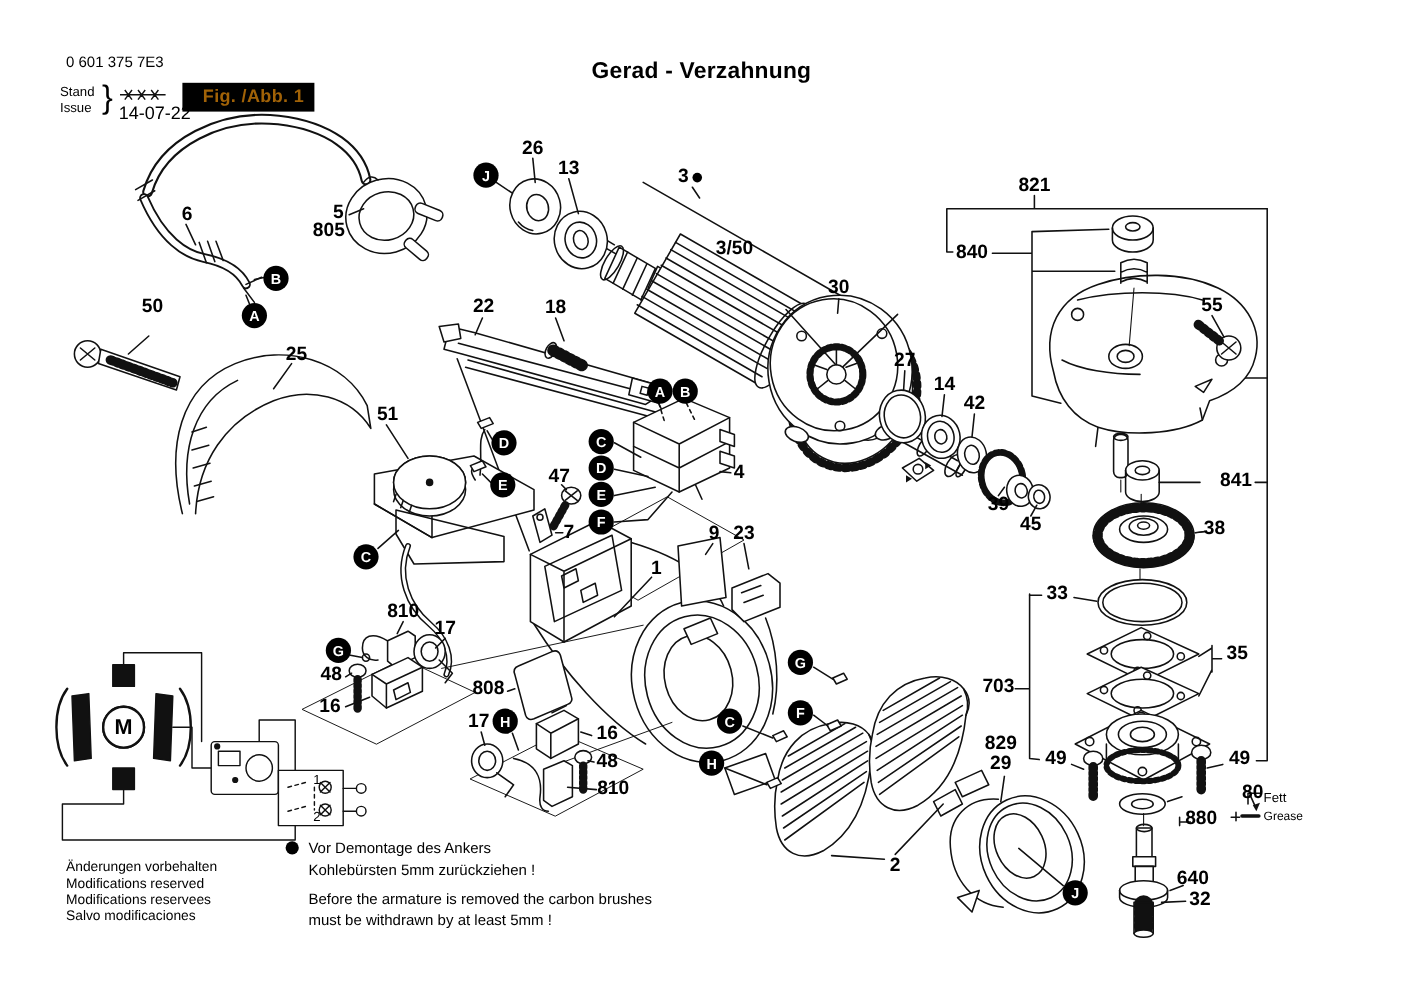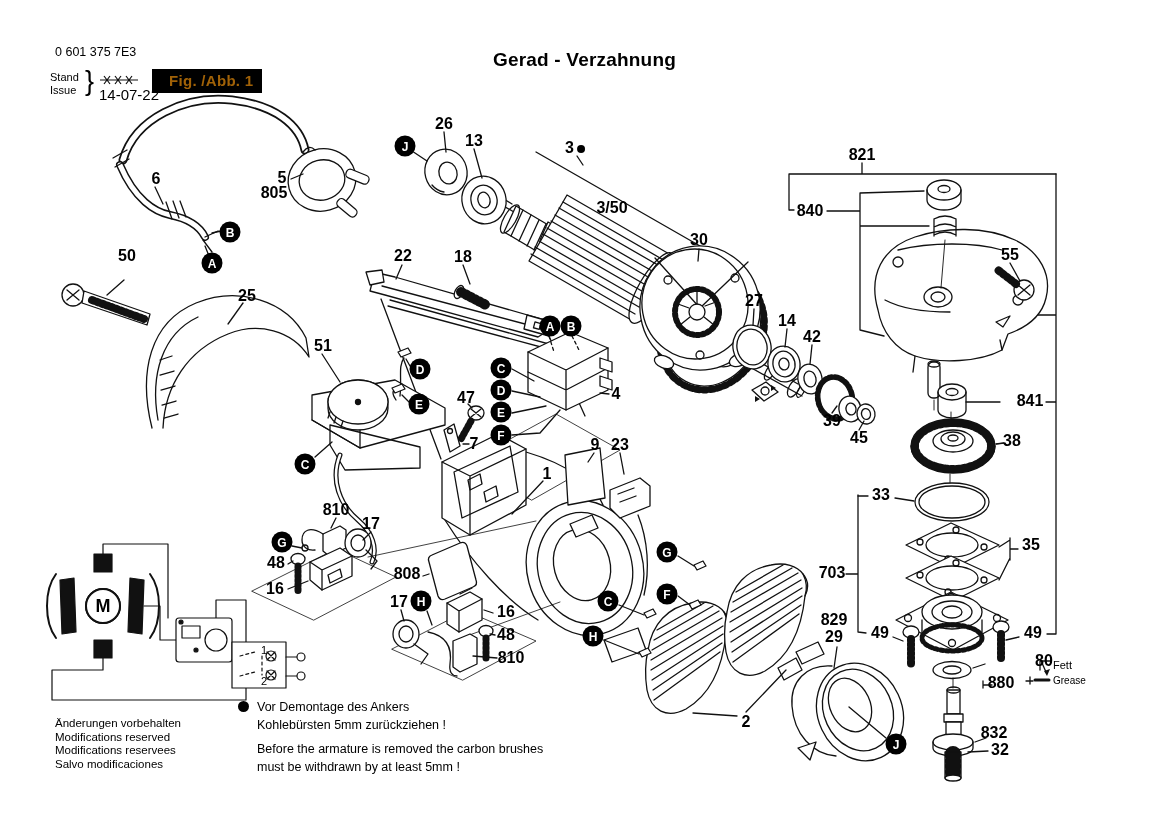--- a/index.html
+++ b/index.html
@@ -434,21 +434,21 @@
       <div class="callout" style="left: 620px; top: 445px;">23</div>
       <div class="callout" style="left: 881px; top: 495px;">33</div>
       <div class="callout" style="left: 1031px; top: 545px;">35</div>
       <div class="callout" style="left: 832px; top: 573px;">703</div>
       <div class="callout" style="left: 834px; top: 620px;">829</div>
       <div class="callout" style="left: 834px; top: 637px;">29</div>
       <div class="callout" style="left: 880px; top: 633px;">49</div>
       <div class="callout" style="left: 1033px; top: 633px;">49</div>
       <div class="callout" style="left: 999px; top: 661px; margin-left: 45px;">80</div>
       <div class="callout" style="left: 1001px; top: 683px;">880</div>
-      <div class="callout" style="left: 994px; top: 733px;">832</div>
+      <div class="callout" style="left: 994px; top: 733px;">640</div>
       <div class="callout" style="left: 1000px; top: 750px;">32</div>
       <div class="callout" style="left: 1030px; top: 401px;">841</div>
       <div class="callout" style="left: 1012px; top: 441px;">38</div>
       <div class="callout" style="left: 407px; top: 574px;">808</div>
       <div class="callout" style="left: 336px; top: 510px;">810</div>
       <div class="callout" style="left: 371px; top: 524px;">17</div>
       <div class="callout" style="left: 276px; top: 563px;">48</div>
       <div class="callout" style="left: 275px; top: 589px;">16</div>
       <div class="callout" style="left: 399px; top: 602px;">17</div>
       <div class="callout" style="left: 506px; top: 612px;">16</div>

